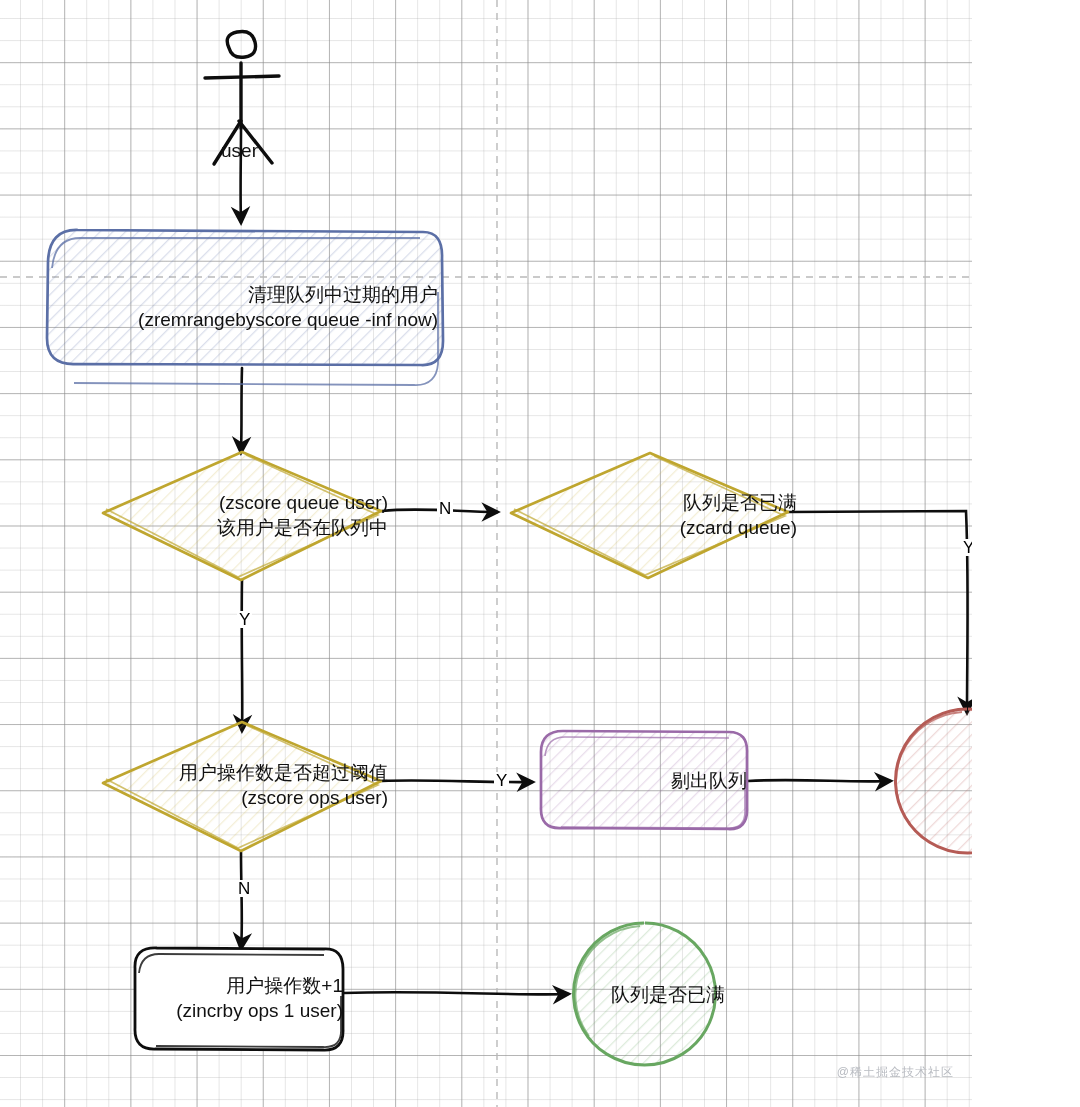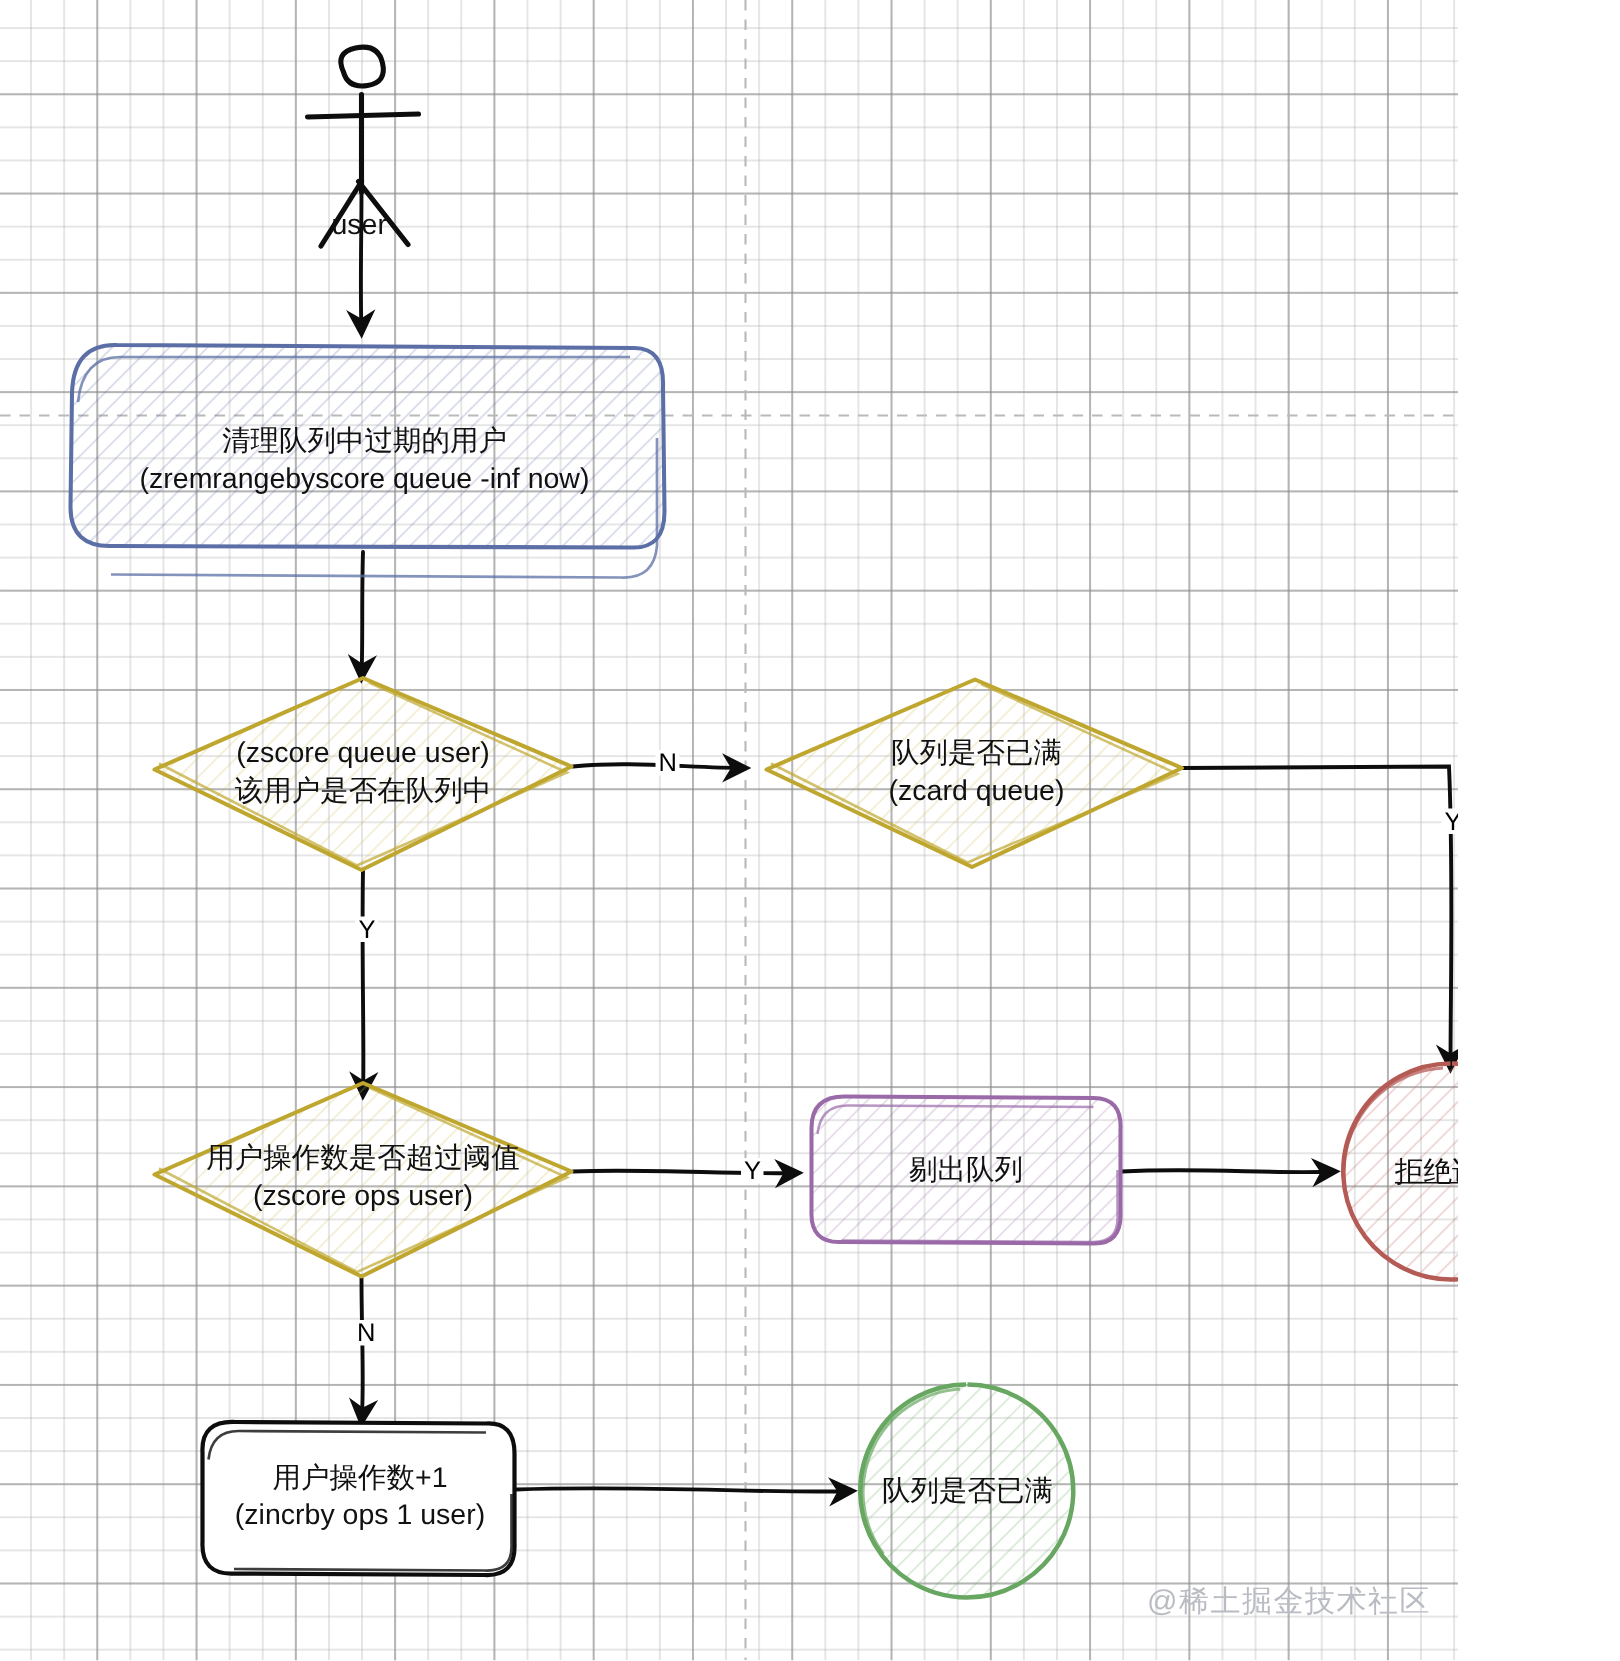--- a/index.html
+++ b/index.html
@@ -28,21 +28,21 @@
       -2px -4px,
       -2px -4px;
   }
   #guides{position:absolute;inset:0;pointer-events:none;}
   .flowsvg{position:absolute;left:0;top:0;width:1080px;height:1107px;overflow:visible;}
   .label{
     position:absolute;
     color:#111111;
     font-size:19px;
     line-height:25px;
-    text-align:center;
+    text-align:right;
     white-space:nowrap;
     user-select:none;
   }
   .edge-label{
     position:absolute;
     color:#000000;
     font-size:17px;
     font-weight:400;
     line-height:17px;
     background:#ffffff;
@@ -54,21 +54,21 @@
     color:#111111;
     font-size:19px;
     line-height:20px;
     user-select:none;
   }
   .watermark{
     position:absolute;
     right:18px;
     bottom:26px;
     color:#b9bcc2;
-    font-size:20px;
+    font-size:12px;
     letter-spacing:1px;
     user-select:none;
   }
 </style>
 </head>
 <body>
 
 <div id="canvas">
 
   <svg id="guides" class="flowsvg" viewBox="0 0 1080 1107">

